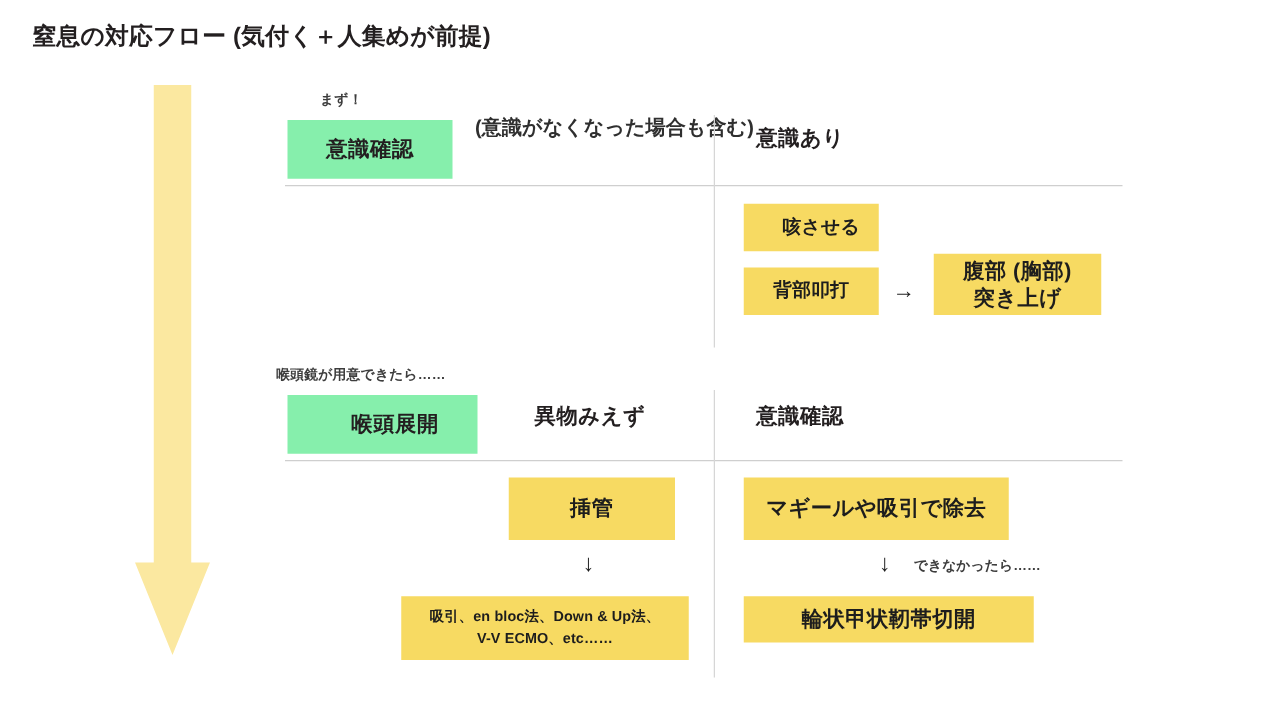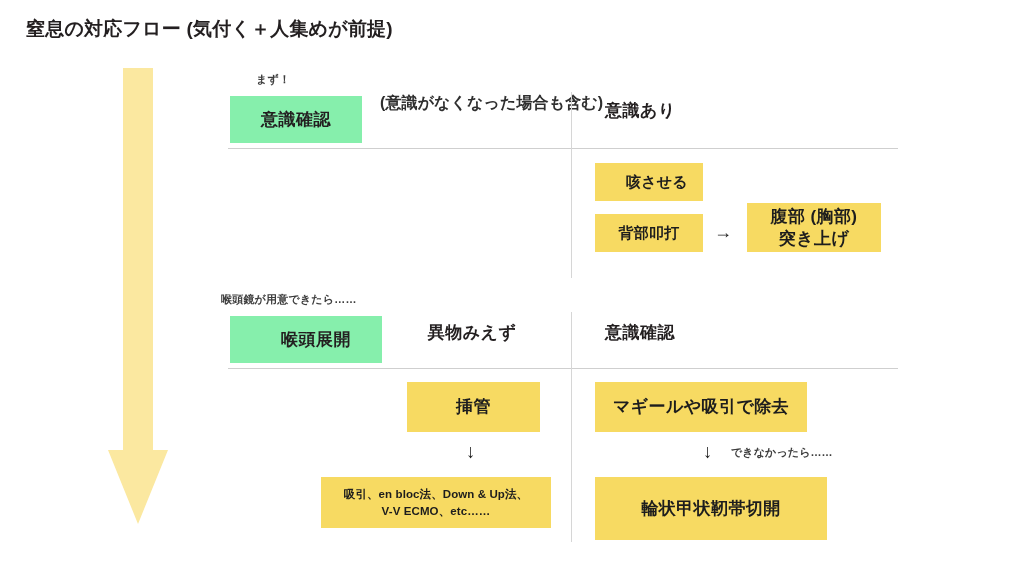--- a/index.html
+++ b/index.html
@@ -227,17 +227,17 @@
   </div>
 
   <div class="ybox" style="left:595px; top:382px; width:212px; height:50px;">
     <span class="box-text">マギールや吸引で除去</span>
   </div>
 
   <div class="glyph down" style="left:703px; top:442px;">↓</div>
 
   <div class="note" style="left:731px; top:445px;">できなかったら……</div>
 
-  <div class="ybox" style="left:595px; top:477px; width:232px; height:63px;">
+  <div class="ybox" style="left:595px; top:477px; width:232px; height:37px;">
     <span class="box-text">輪状甲状靭帯切開</span>
   </div>
 
 </div>
 
 </body></html>

